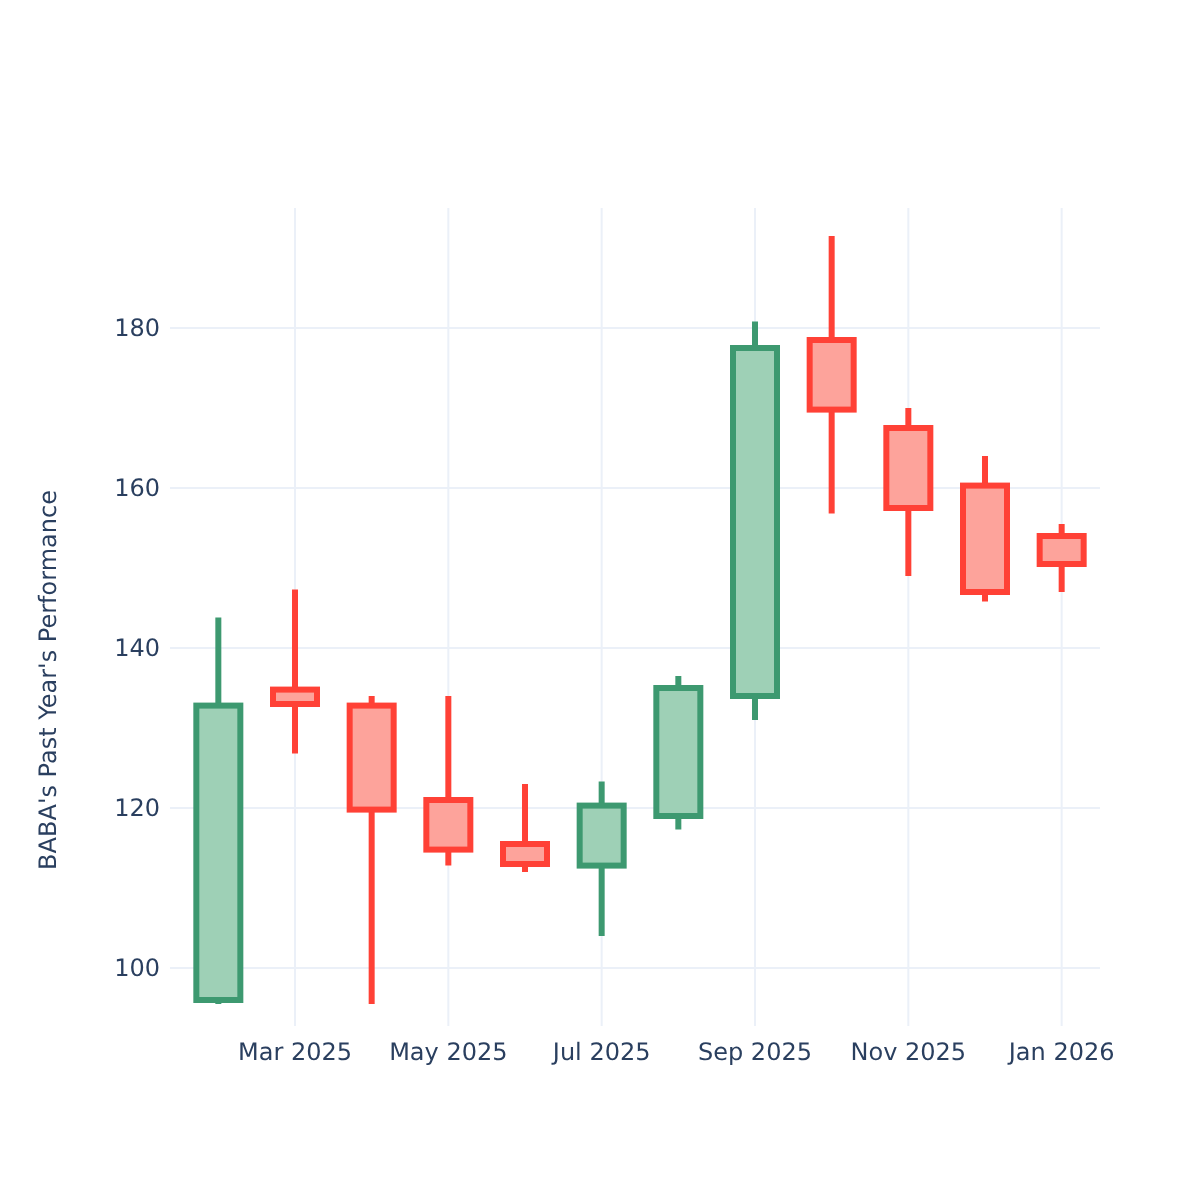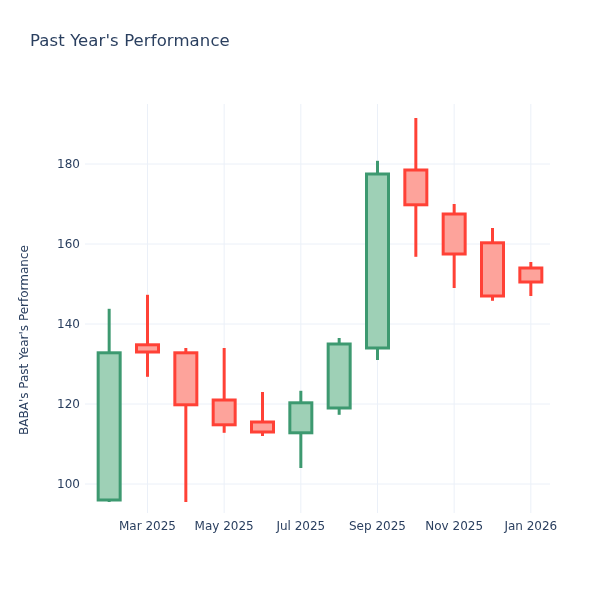--- a/index.html
+++ b/index.html
@@ -44,21 +44,20 @@
     font-family: "DejaVu Sans", "Liberation Sans", sans-serif;
     font-size: 12px;
     fill: #2a3f5f;
   }
 </style>
 </head>
 <body>
 
 <div id="stage">
 
-  <div id="chart-title">Past Year's Performance</div>
 
   <svg id="plot-svg" width="600" height="600">
     <g id="grid-layer">
         <line x1="90" x2="550" y1="484" y2="484" stroke="#EBF0F8" stroke-width="1"></line>
         <line x1="90" x2="550" y1="404" y2="404" stroke="#EBF0F8" stroke-width="1"></line>
         <line x1="90" x2="550" y1="324" y2="324" stroke="#EBF0F8" stroke-width="1"></line>
         <line x1="90" x2="550" y1="244" y2="244" stroke="#EBF0F8" stroke-width="1"></line>
         <line x1="90" x2="550" y1="164" y2="164" stroke="#EBF0F8" stroke-width="1"></line>
         <line x1="147.5" x2="147.5" y1="104" y2="508" stroke="#EBF0F8" stroke-width="1"></line>
         <line x1="224.16666666666669" x2="224.16666666666669" y1="104" y2="508" stroke="#EBF0F8" stroke-width="1"></line>

